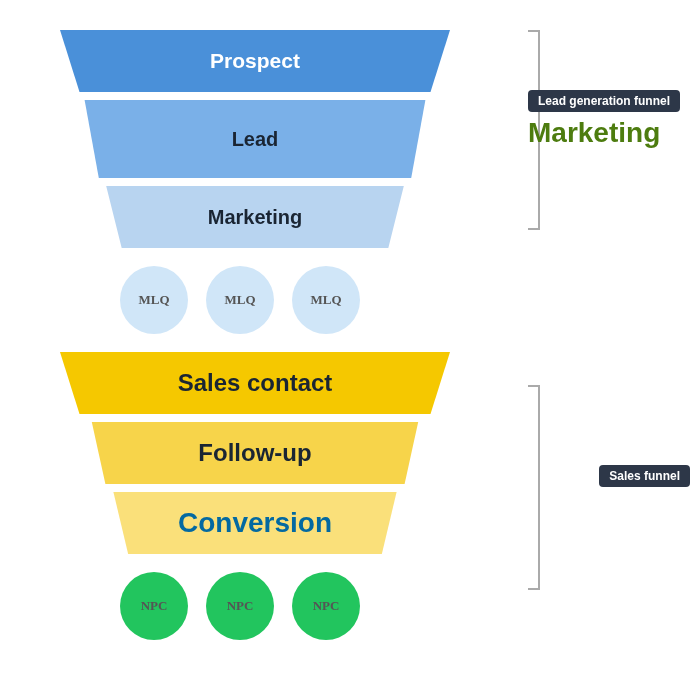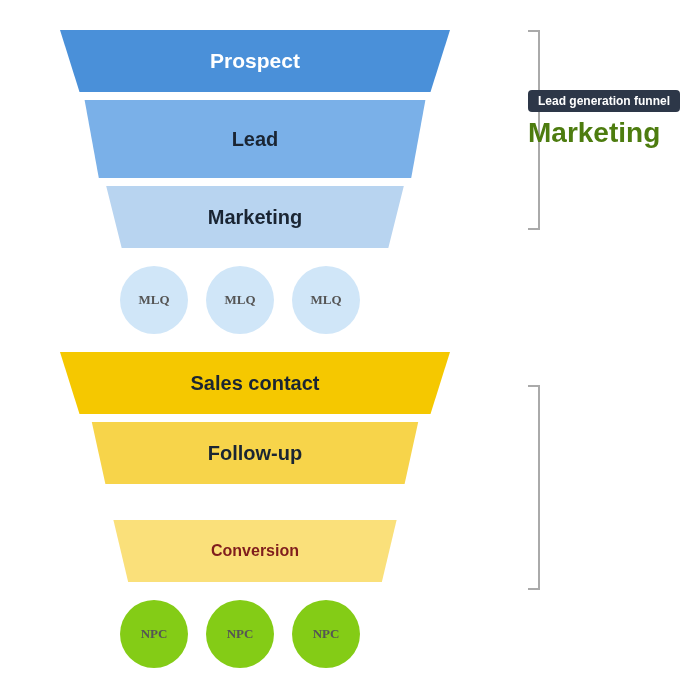--- a/index.html
+++ b/index.html
@@ -74,40 +74,39 @@
       font-size: 20px;
     }
 
     
     .trap-salescontact {
       background: #f5c800;
       width: 390px;
       height: 62px;
       clip-path: polygon(0% 0%, 100% 0%, 95% 100%, 5% 100%);
       color: #1a2533;
-      font-size: 20px;
+      font-size: 24px;
     }
 
     .trap-followup {
       background: #f7d44a;
       width: 340px;
       height: 62px;
       clip-path: polygon(2% 0%, 98% 0%, 94% 100%, 6% 100%);
       color: #1a2533;
-      font-size: 20px;
+      font-size: 24px;
     }
 
     .trap-conversion {
       background: #fae07a;
       width: 295px;
       height: 62px;
       clip-path: polygon(2% 0%, 98% 0%, 93% 100%, 7% 100%);
-      color: #7f1d1d;
-      font-size: 16px;
-      margin-top: 28px;
+      color: #0369a1;
+      font-size: 28px;
     }
 
     
     .circles-row {
       display: flex;
       justify-content: flex-start;
       width: 430px;
       gap: 18px;
       margin: 10px 0;
       padding-left: 80px;
@@ -124,21 +123,21 @@
       font-size: 13px;
       font-weight: 600;
       color: #555;
     }
 
     .circle-blue {
       background: #d0e6f8;
     }
 
     .circle-yellow {
-      background: #84cc16;
+      background: #22c55e;
     }
 
     .bracket-line {
       position: absolute;
       right: 160px;
       border-right: 2px solid #aaa;
       border-top: 2px solid #aaa;
       border-bottom: 2px solid #aaa;
     }
 
@@ -274,15 +273,16 @@
   <div class="bracket-line marketing-bracket"></div>
 
   <div class="annotation-label marketing-annotation">
     <span class="tag-badge">Lead generation funnel</span>
     <span class="annotation-title">Marketing</span>
   </div>
 
   <div class="bracket-line sales-bracket"></div>
 
   <div class="annotation-label sales-annotation">
+    <span class="tag-badge">Sales funnel</span>
   </div>
 
 </div>
 
 </body></html>

